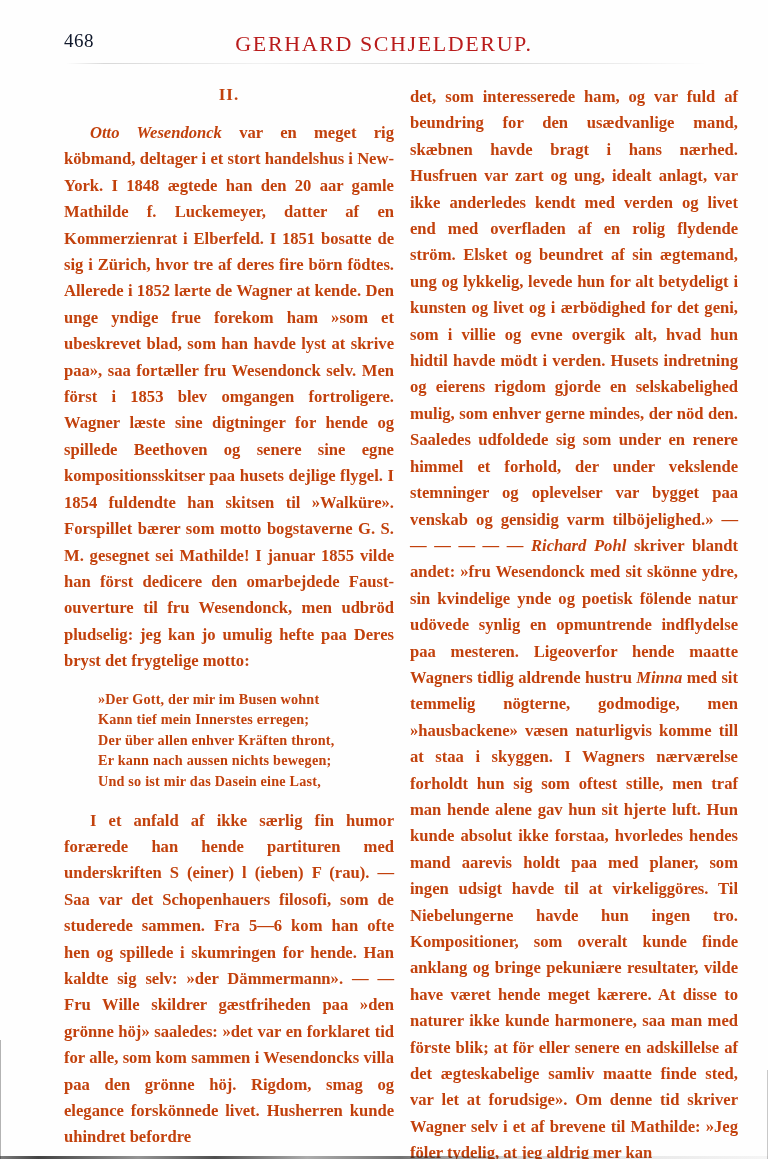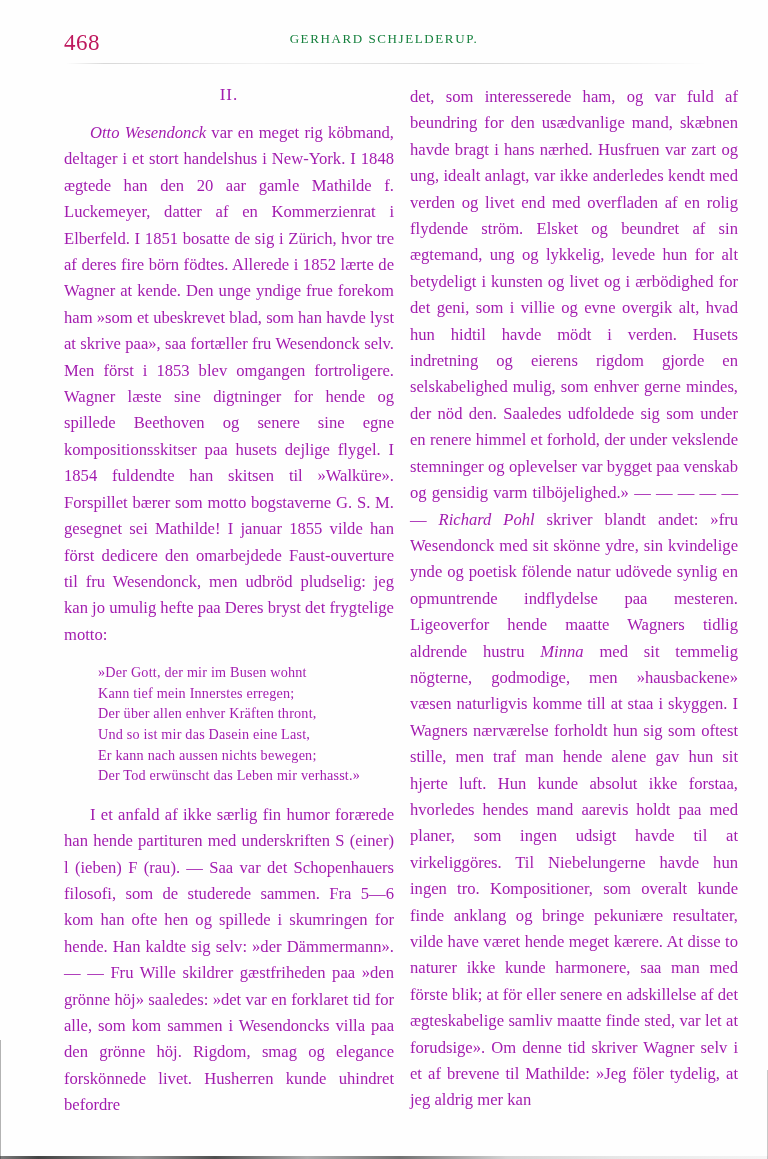--- a/index.html
+++ b/index.html
@@ -29,33 +29,33 @@
     position: absolute;
     left: 64px;
     top: 30px;
     width: 640px;
     height: 26px;
   }
   .folio {
     position: absolute;
     left: 0;
     top: 0;
-    font-size: 23px;
+    font-size: 19px;
     letter-spacing: 0.5px;
-    color: #be185d;
+    color: #0f172a;
   }
   .head-title {
     position: absolute;
     left: 0;
     top: 1px;
     width: 640px;
     text-align: center;
-    font-size: 13px;
+    font-size: 22px;
     letter-spacing: 1.6px;
-    color: #15803d;
+    color: #b91c1c;
   }
 
   
   .head-rule {
     position: absolute;
     left: 66px;
     top: 63px;
     width: 640px;
     height: 1px;
     background: linear-gradient(to right,
@@ -68,21 +68,22 @@
   }
 
   
   .col {
     position: absolute;
     top: 84px;
     font-size: 16.6px;
     line-height: 26.4px;
     text-align: justify;
     text-justify: inter-word;
-    color: #a21caf;
+    color: #c2410c;
+    font-weight: bold;
   }
   .col-left  { left: 64px;  width: 330px; }
   .col-right { left: 410px; width: 328px; }
 
   .section-num {
     text-align: center;
     font-size: 17px;
     letter-spacing: 1px;
     margin: 0 0 14px 0;
     line-height: 22px;
@@ -157,23 +158,22 @@
   <div class="col col-left">
 
     <div class="section-num">II.</div>
 
     <p class="para"><i>Otto Wesendonck</i><span> var en meget rig köbmand, deltager i et stort handelshus i New-York. I 1848 ægtede han den 20 aar gamle Mathilde f. Luckemeyer, datter af en Kommerzienrat i Elberfeld. I 1851 bosatte de sig i Zürich, hvor tre af deres fire börn födtes. Allerede i 1852 lærte de Wagner at kende. Den unge yndige frue forekom ham »som et ubeskrevet blad, som han havde lyst at skrive paa», saa fortæller fru Wesendonck selv. Men först i 1853 blev omgangen fortroligere. Wagner læste sine digtninger for hende og spillede Beethoven og senere sine egne kompositionsskitser paa husets dejlige flygel. I 1854 fuldendte han skitsen til »Walküre». Forspillet bærer som motto bogstaverne G. S. M. gesegnet sei Mathilde! I januar 1855 vilde han först dedicere den omarbejdede Faust-ouverture til fru Wesendonck, men udbröd pludselig: jeg kan jo umulig hefte paa Deres bryst det frygtelige motto:</span></p>
 
     <div class="verse">
       <div>»Der Gott, der mir im Busen wohnt</div>
       <div>Kann tief mein Innerstes erregen;</div>
       <div>Der über allen enhver Kräften thront,</div>
+      <div>Er kann nach aussen nichts bewegen;</div>
       <div>Und so ist mir das Dasein eine Last,</div>
-      <div>Er kann nach aussen nichts bewegen;</div>
-      <div>Der Tod erwünscht das Leben mir verhasst.»</div>
     </div>
 
     <p class="para">I et anfald af ikke særlig fin humor forærede han hende partituren med underskriften  S (einer)  l (ieben)  F (rau). — Saa var det Schopenhauers filosofi, som de studerede sammen. Fra 5—6 kom han ofte hen og spillede i skumringen for hende. Han kaldte sig selv: »der Dämmermann». — — Fru Wille skildrer gæstfriheden paa »den grönne höj» saaledes: »det var en forklaret tid for alle, som kom sammen i Wesendoncks villa paa den grönne höj. Rigdom, smag og elegance forskönnede livet.  Husherren kunde uhindret befordre</p>
 
   </div>
 
   <div class="col col-right">
 
     <p class="para cont"><span>det, som interesserede ham, og var fuld af beundring for den usædvanlige mand, skæbnen havde bragt i hans nærhed. Husfruen var zart og ung, idealt anlagt, var ikke anderledes kendt med verden og livet end med overfladen af en rolig flydende ström. Elsket og beundret af sin ægtemand, ung og lykkelig, levede hun for alt betydeligt i kunsten og livet og i ærbödighed for det geni, som i villie og evne overgik alt, hvad hun hidtil havde mödt i verden. Husets indretning og eierens rigdom gjorde en selskabelighed mulig, som enhver gerne mindes, der nöd den. Saaledes udfoldede sig som under en renere himmel et forhold, der under vekslende stemninger og oplevelser var bygget paa venskab og gensidig varm tilböjelighed.» — — — — — — </span><i>Richard Pohl</i><span> skriver blandt andet: »fru Wesendonck med sit skönne ydre, sin kvindelige ynde og poetisk fölende natur udövede synlig en opmuntrende indflydelse paa mesteren. Ligeoverfor hende maatte Wagners tidlig aldrende hustru </span><i>Minna</i><span> med sit temmelig nögterne, godmodige, men »hausbackene» væsen naturligvis komme till at staa i skyggen. I Wagners nærværelse forholdt hun sig som oftest stille, men traf man hende alene gav hun sit hjerte luft. Hun kunde absolut ikke forstaa, hvorledes hendes mand aarevis holdt paa med planer, som ingen udsigt havde til at virkeliggöres. Til Niebelungerne havde hun ingen tro. Kompositioner, som overalt kunde finde anklang og bringe pekuniære resultater, vilde have været hende meget kærere. At disse to naturer ikke kunde harmonere, saa man med förste blik; at för eller senere en adskillelse af det ægteskabelige samliv maatte finde sted, var let at forudsige». Om denne tid skriver Wagner selv i et af brevene til Mathilde: »Jeg föler tydelig, at jeg aldrig mer kan</span></p>
 

